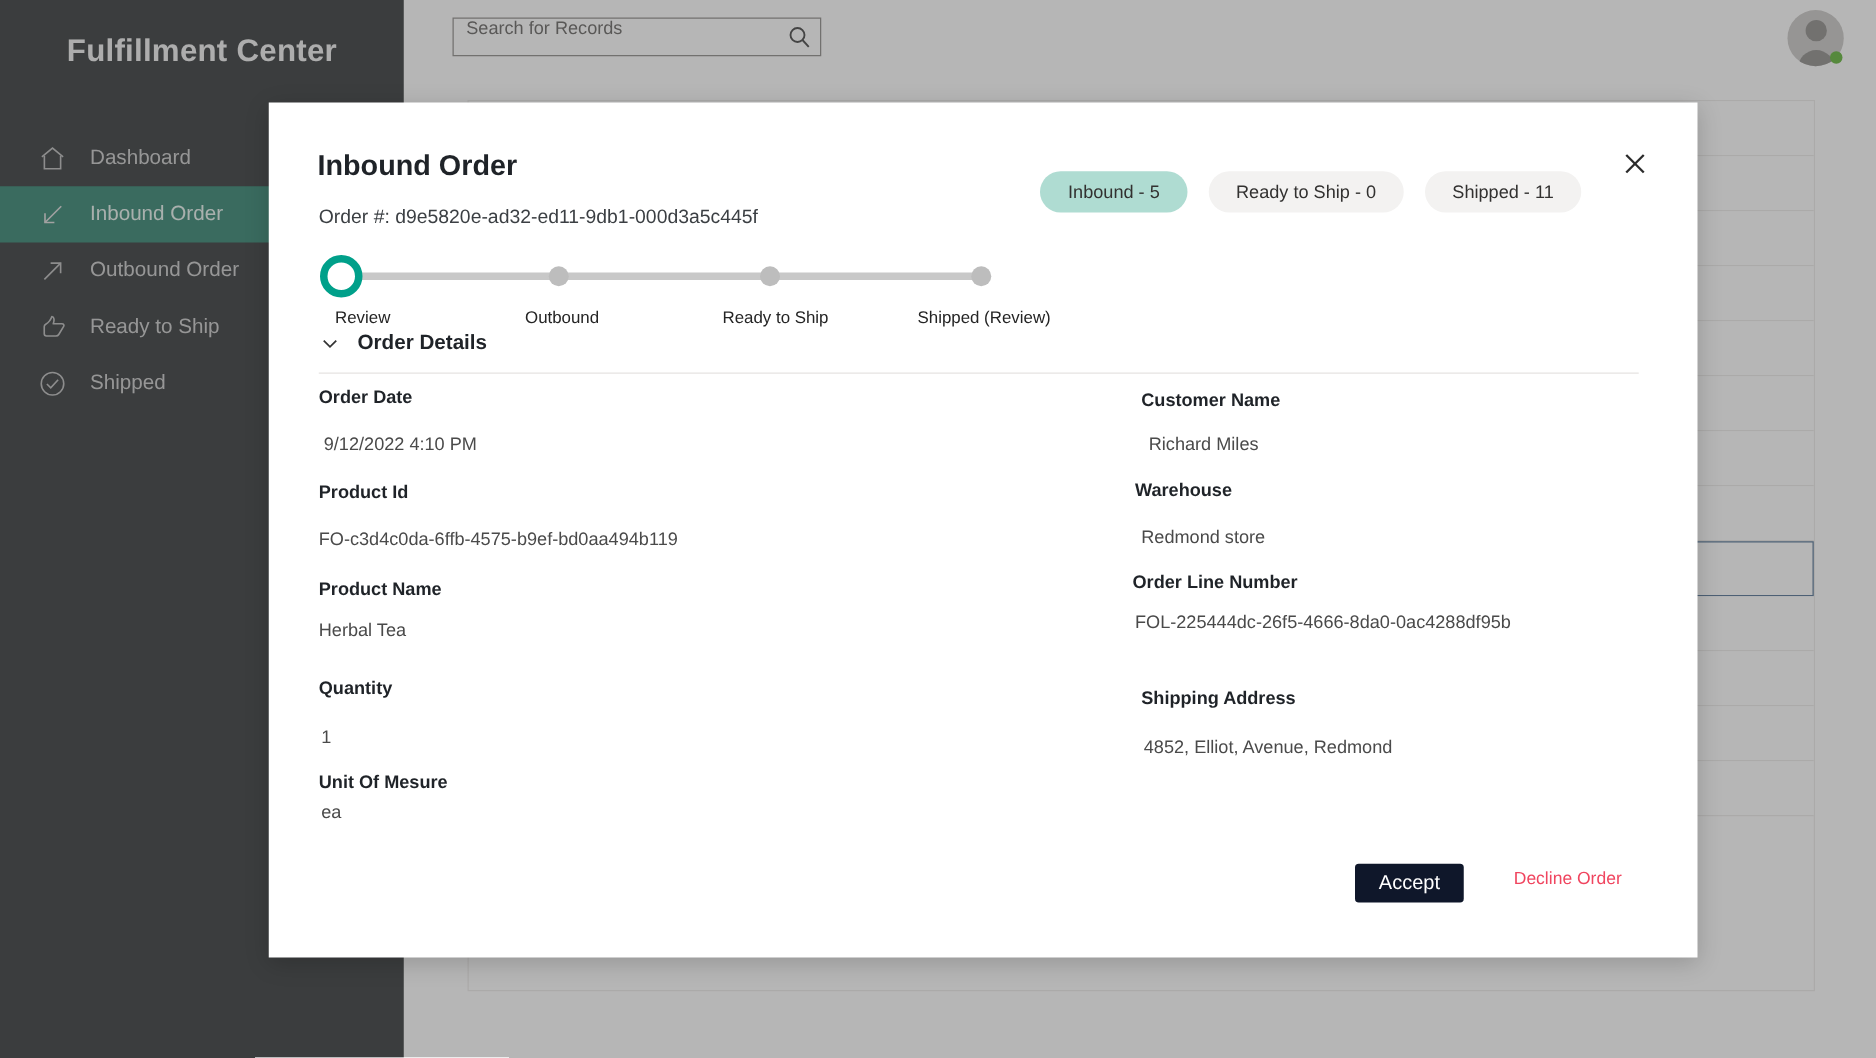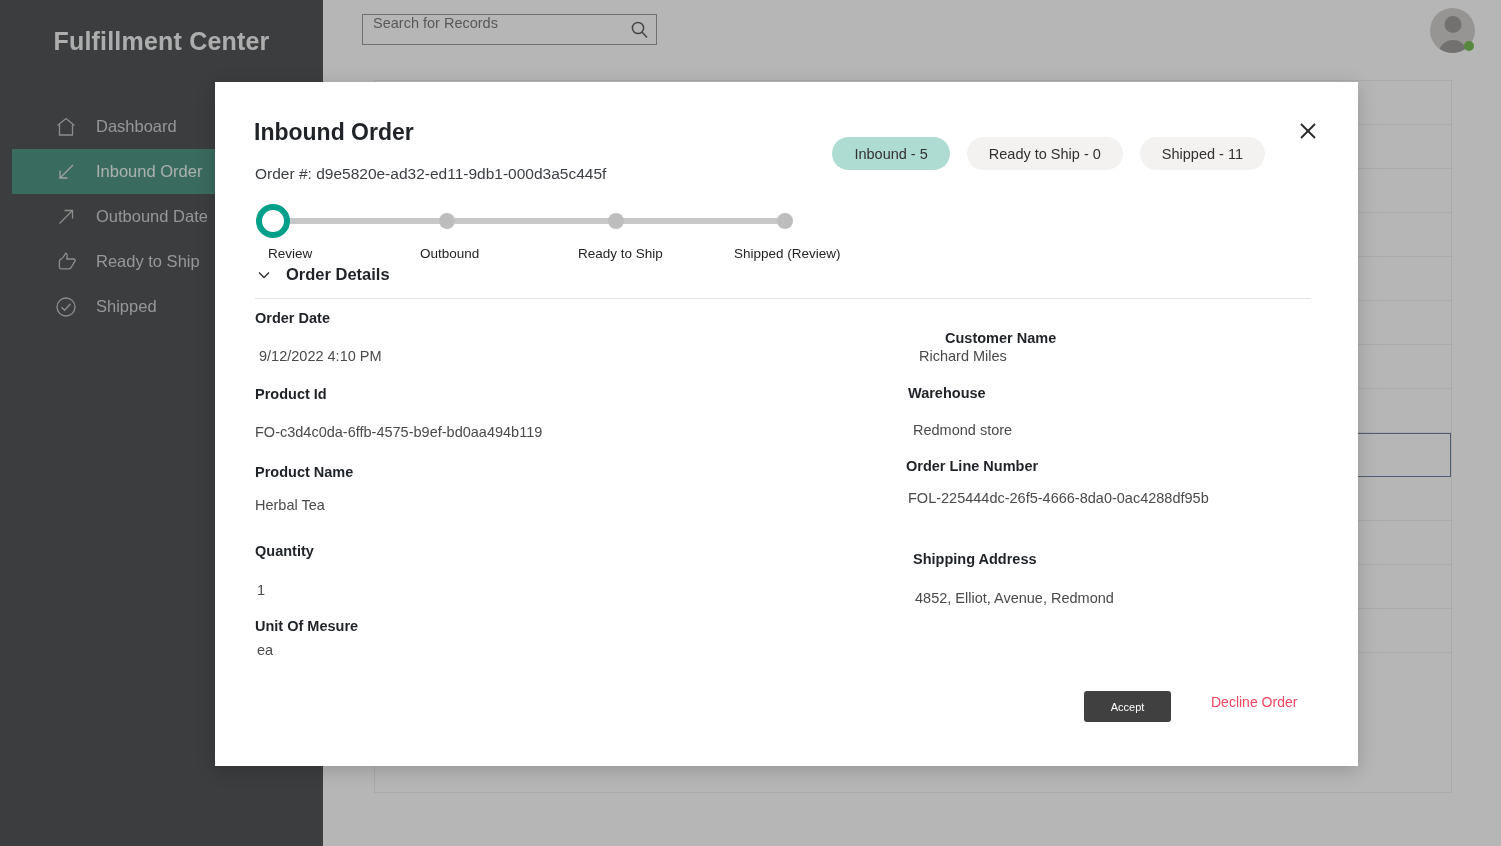--- a/index.html
+++ b/index.html
@@ -83,24 +83,23 @@
     background: #2b2f31; z-index: 30;
   }
   .brand {
     height: 82px; display: flex; align-items: center; justify-content: center;
     color: #f0f0f0; font-size: 25px; font-weight: 700;
     letter-spacing: .2px;
   }
   .nav { margin-top: 22px; }
   .nav-item {
     display: flex; align-items: center;
-    height: 45px; padding-left: 42px;
+    height: 45px; padding-left: 30px;
     color: #c9c9c9; font-size: 16.5px;
     cursor: pointer;
-    margin-left: 12px;
   }
   .nav-item.active { background: #2a7f6a; color: #e8f4f0; }
   .nav-icon {
     width: 42px; display: flex; align-items: center;
     flex: 0 0 42px;
   }
   .nav-icon svg { display: block; }
   .nav-label { white-space: nowrap; }
 
   
@@ -201,33 +200,33 @@
   }
 
   
   .l0l { position:absolute; top:0px;   } .l0v { position:absolute; top:38px;  left:4px; }
   .l1l { position:absolute; top:76px;  } .l1v { position:absolute; top:114px; left:0px; }
   .l2l { position:absolute; top:154px; } .l2v { position:absolute; top:187px; left:0px; }
   .l3l { position:absolute; top:233px; } .l3v { position:absolute; top:272px; left:2px; }
   .l4l { position:absolute; top:308px; } .l4v { position:absolute; top:332px; left:2px; }
 
   
-  .r0l { position:absolute; top:20px;   left:5px;margin-left:32px; } .r0v { position:absolute; top:38px;  left:11px; }
+  .r0l { position:absolute; top:3px;   left:5px; } .r0v { position:absolute; top:38px;  left:11px; }
   .r1l { position:absolute; top:75px;  left:0px; } .r1v { position:absolute; top:112px; left:5px; }
   .r2l { position:absolute; top:148px; left:-2px;} .r2v { position:absolute; top:180px; left:0px; }
   .r3l { position:absolute; top:241px; left:5px; } .r3v { position:absolute; top:280px; left:7px; }
 
   
   .btn-accept {
     position: absolute; left: 869px; top: 609px;
     width: 87px; height: 31px;
-    background: #404040; color: #ffffff;
+    background: #0f172a; color: #ffffff;
     border: none; border-radius: 3px;
     font-family: "Liberation Sans", sans-serif;
-    font-size: 11px; cursor: pointer;
+    font-size: 16px; cursor: pointer;
   }
   .btn-decline {
     position: absolute; left: 996px; top: 612px;
     color: #f0455f; font-size: 14px;
     background: none; border: none; cursor: pointer;
     font-family: "Liberation Sans", sans-serif;
   }
 </style>
 </head>
 <body>
@@ -299,21 +298,21 @@
         <span class="nav-label">Inbound Order</span>
       </div>
 
       <div class="nav-item">
         <span class="nav-icon">
           <svg width="24" height="24" viewBox="0 0 24 24" fill="none" stroke="#b9b9b9" stroke-width="1.3">
             <line x1="5.5" y1="18.5" x2="18.5" y2="5.5"></line>
             <polyline points="10.5,5.5 18.5,5.5 18.5,13.5"></polyline>
           </svg>
         </span>
-        <span class="nav-label">Outbound Date</span>
+        <span class="nav-label">Outbound Order</span>
       </div>
 
       <div class="nav-item">
         <span class="nav-icon">
           <svg width="26" height="24" viewBox="0 0 26 24" fill="none" stroke="#b9b9b9" stroke-width="1.3" stroke-linejoin="round">
             <path d="M11.5 3.2 C13.6 3.6 13.6 6.4 12.6 9 H19.5 C21 9 21.6 10.3 20.8 11.3 L17 17.6 C16.5 18.4 15.7 18.8 14.8 18.8 H7.2 C6.2 18.8 5.4 18 5.4 17 V11.2 C5.4 10.4 5.9 9.8 6.6 9.4 C8.6 8.2 10.6 6 11.5 3.2 Z"></path>
           </svg>
         </span>
         <span class="nav-label">Ready to Ship</span>
       </div>

